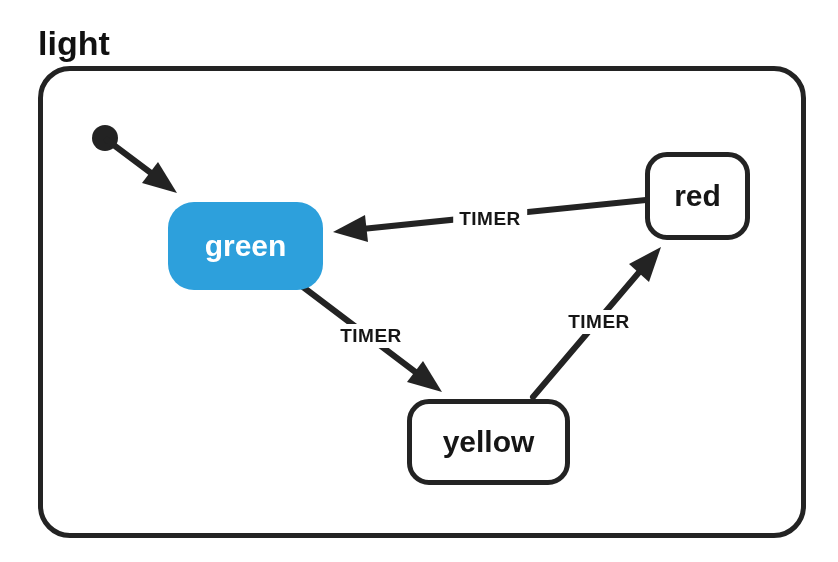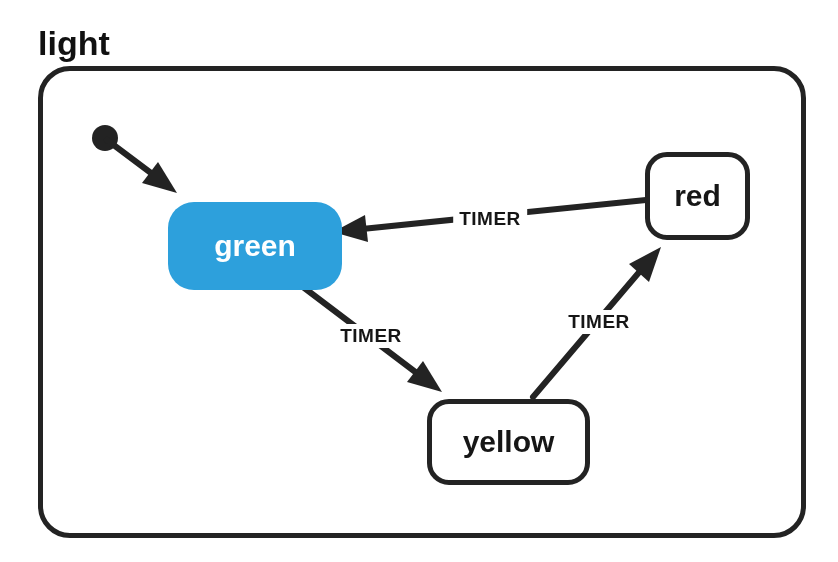--- a/index.html
+++ b/index.html
@@ -108,29 +108,29 @@
       <line x1="303" y1="287" x2="418" y2="374" stroke-width="6" stroke-linecap="round"></line>
       <polygon points="442,392 407,382 423,361" stroke="none"></polygon>
     </g>
 
     <g stroke="#232323" fill="#232323">
       <line x1="533" y1="397" x2="641" y2="270" stroke-width="6" stroke-linecap="round"></line>
       <polygon points="661,247 649,282 629,264" stroke="none"></polygon>
     </g>
   </svg>
 
-  <div class="state state-active" style="left:168px; top:202px; width:174px; height:88px;">
+  <div class="state state-active" style="left:168px; top:202px; width:155px; height:88px;">
     <span>green</span>
   </div>
 
   <div class="state state-inactive" style="left:645px; top:152px; width:105px; height:88px;">
     <span>red</span>
   </div>
 
-  <div class="state state-inactive" style="left:427px; top:399px; width:163px; height:86px;">
+  <div class="state state-inactive" style="left:407px; top:399px; width:163px; height:86px;">
     <span>yellow</span>
   </div>
 
   <div class="edge-label" style="left:490px; top:219px;">TIMER</div>
 
   <div class="edge-label" style="left:371px; top:336px;">TIMER</div>
 
   <div class="edge-label" style="left:599px; top:322px;">TIMER</div>
 
 </div>

